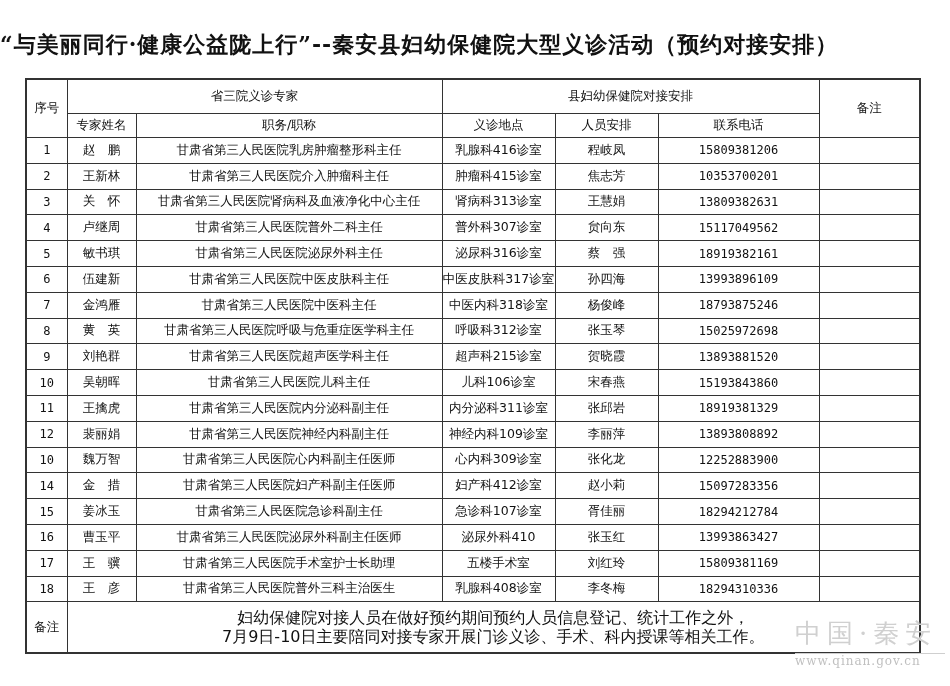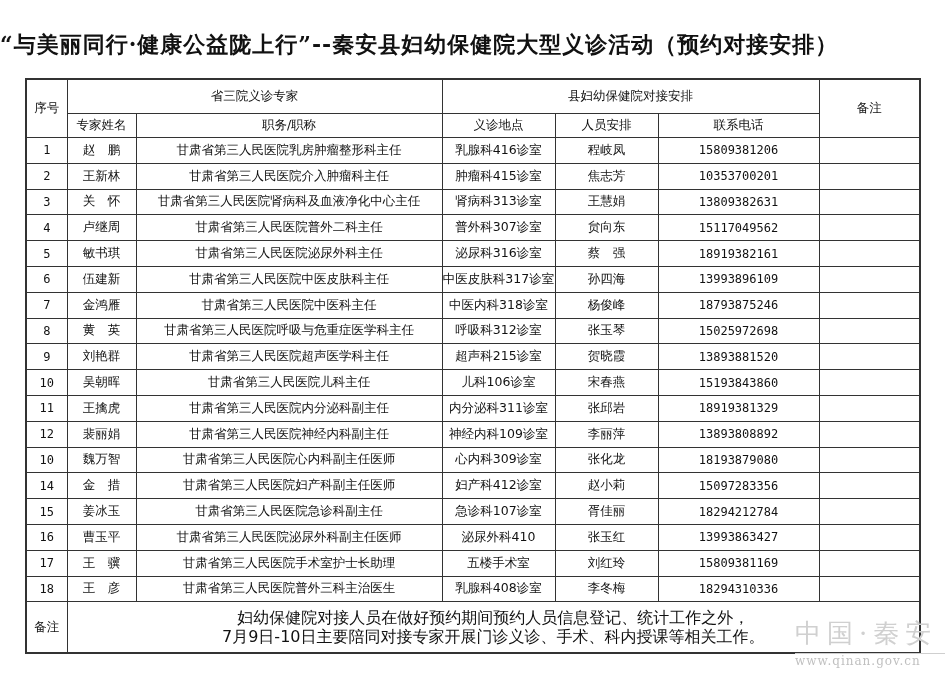--- a/index.html
+++ b/index.html
@@ -175,21 +175,21 @@
         <td>李丽萍</td>
         <td class="num">13893808892</td>
         <td></td>
       </tr>
       <tr class="row">
         <td class="num">10</td>
         <td>魏万智</td>
         <td>甘肃省第三人民医院心内科副主任医师</td>
         <td>心内科309诊室</td>
         <td>张化龙</td>
-        <td class="num">18193879080</td>
+        <td class="num">12252883900</td>
         <td></td>
       </tr>
       <tr class="row">
         <td class="num">14</td>
         <td>金　措</td>
         <td>甘肃省第三人民医院妇产科副主任医师</td>
         <td>妇产科412诊室</td>
         <td>赵小莉</td>
         <td class="num">15097283356</td>
         <td></td>

